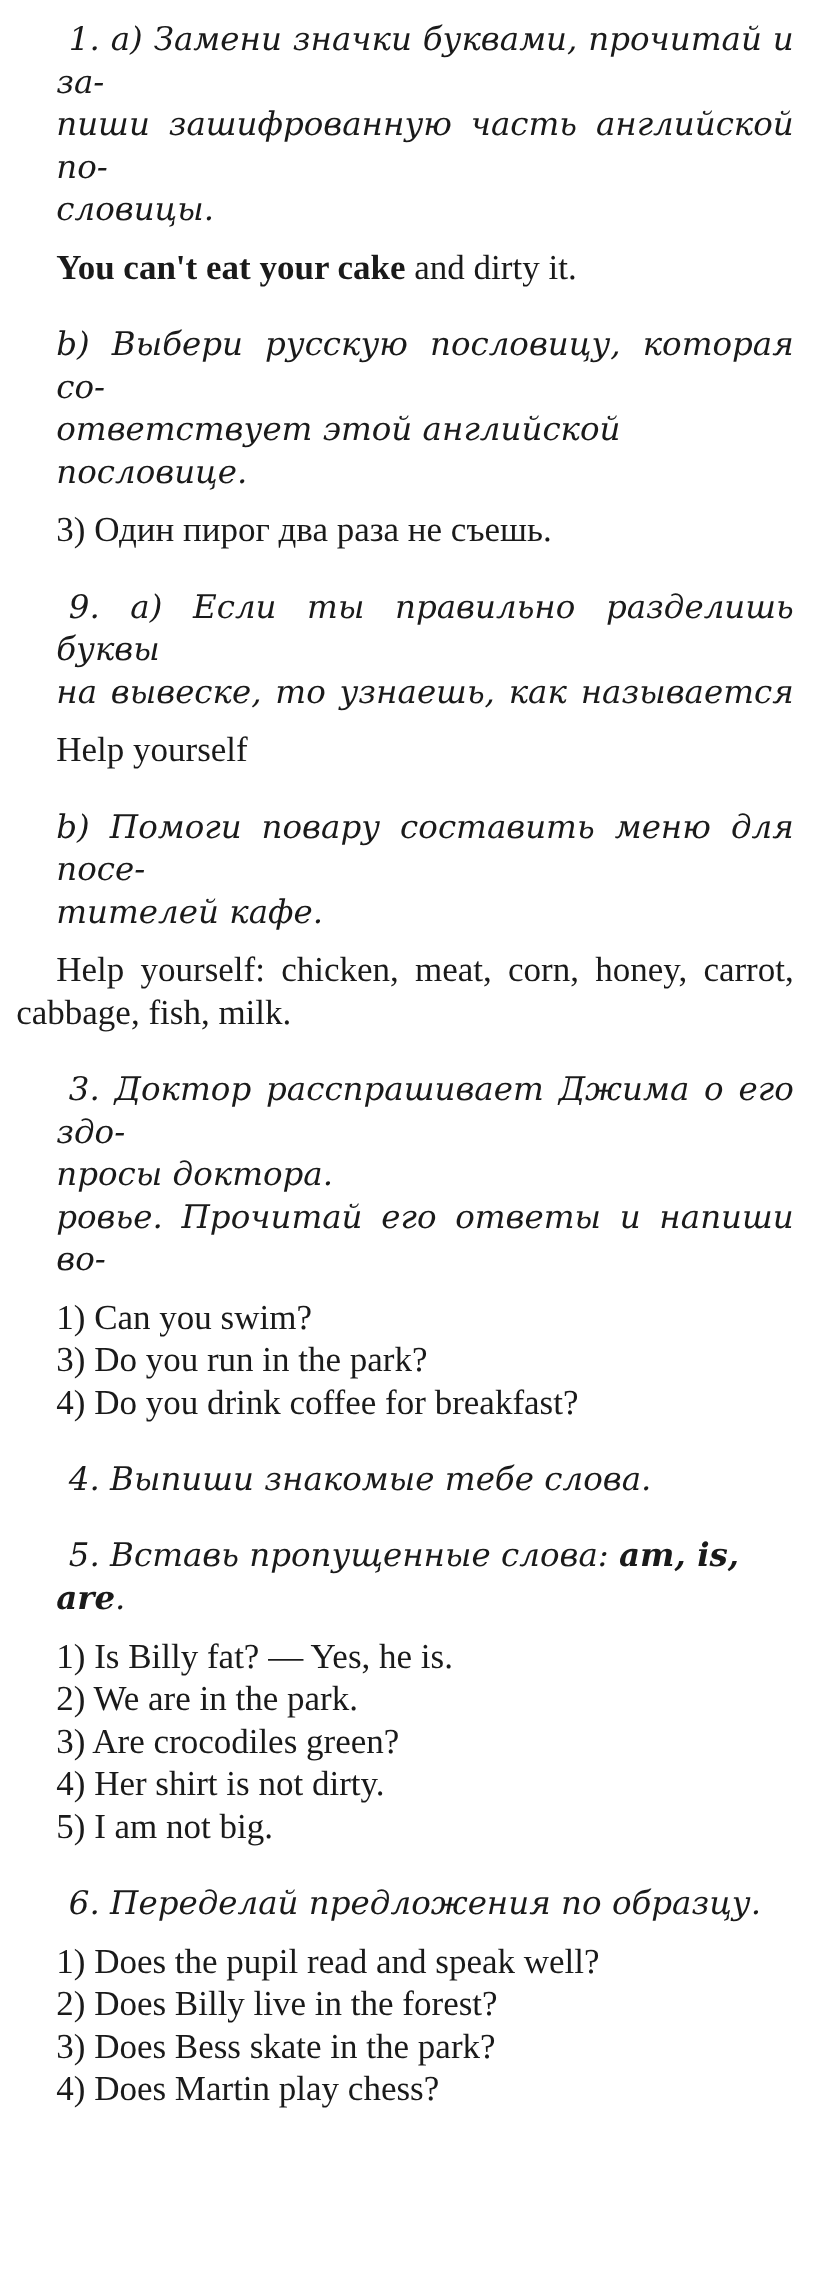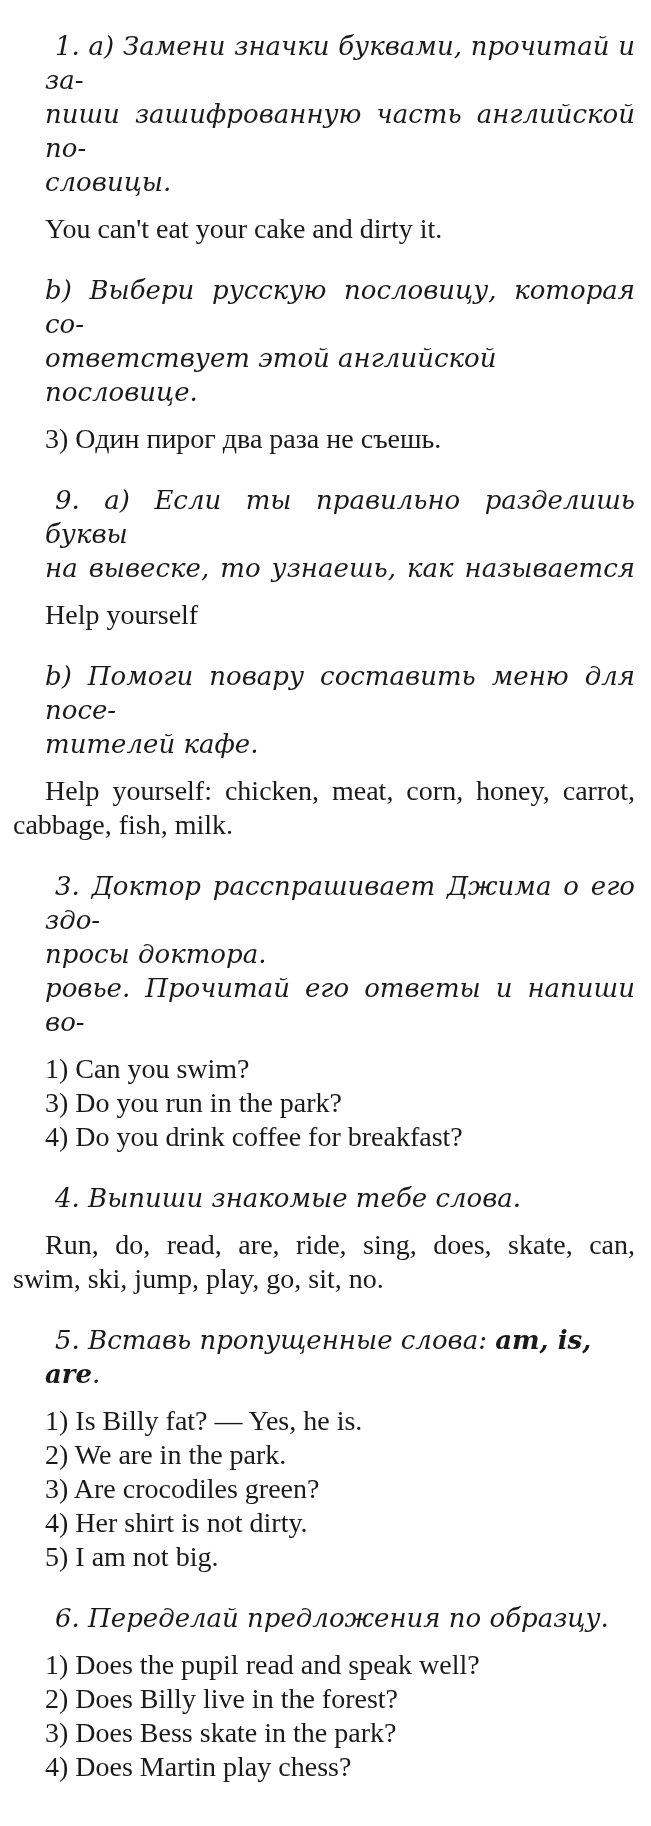--- a/index.html
+++ b/index.html
@@ -15,33 +15,33 @@
   }
   .page { padding: 13px 16px 10px 13px; }
 
   
   .task {
     font-family: "DejaVu Serif", serif;
     font-style: italic;
     font-size: 26px;
     margin: 27px 0 0 32px; 
   }
-  .task.first-block { margin-top: 16px; font-style: italic; }
+  .task.first-block { margin-top: 2px; font-style: italic; }
 
   .ln { min-height: 34px; }
   .j { text-align: justify; text-align-last: justify; }
   .ind { text-indent: 10px; }
   .ind32 { text-indent: 32px; }
 
   
   .answer { margin: 13px 0 0 32px; }
   .answer-hang { margin: 13px 0 0 0; } 
   .list { margin: 13px 0 0 32px; }
 
-  .strong { font-weight: normal; }
+  .strong { font-weight: bold; }
   .kw { font-weight: bold; } 
 </style>
 </head>
 <body style="background: rgb(255, 255, 255); color: rgb(26, 26, 26);">
 
 <div class="page">
 
   <section>
     <div class="task first-block">
       <div class="ln j ind">1. а) Замени значки буквами, прочитай и за-</div>
@@ -86,24 +86,20 @@
       <div class="ln">1) Can you swim?</div>
       <div class="ln">3) Do you run in the park?</div>
       <div class="ln">4) Do you drink coffee for breakfast?</div>
     </div>
   </section>
 
   <section>
     <div class="task">
       <div class="ln ind">4. Выпиши знакомые тебе слова.</div>
     </div>
-    <div class="answer-hang">
-      <div class="ln j ind32">Run, do, read, are, ride, sing, does, skate, can,</div>
-      <div class="ln">swim, ski, jump, play, go, sit, no.</div>
-    </div>
   </section>
 
   <section>
     <div class="task">
       <div class="ln ind"><span>5. Вставь пропущенные слова: </span><span class="kw">am, is, are</span><span>.</span></div>
     </div>
     <div class="list">
       <div class="ln">1) Is Billy fat? — Yes, he is.</div>
       <div class="ln">2) We are in the park.</div>
       <div class="ln">3) Are crocodiles green?</div>

